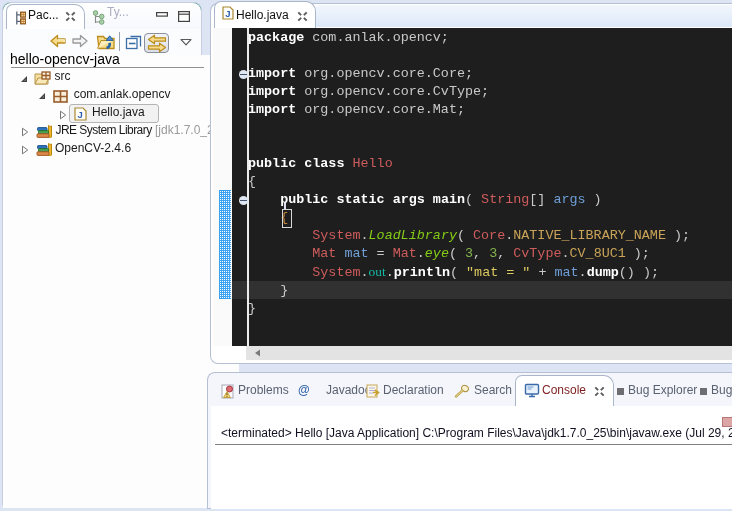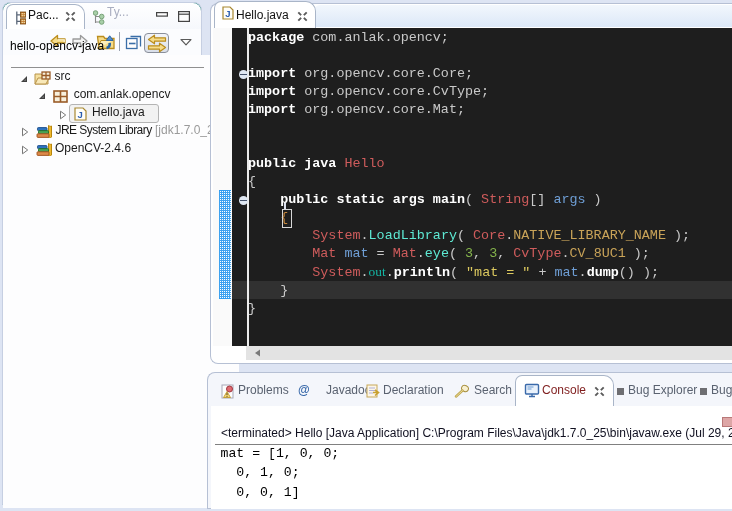--- a/index.html
+++ b/index.html
@@ -27,21 +27,21 @@
 #foldline{left:247px;top:28px;width:1.5px;height:318px;background:#ececec;}
 pre.codepre{position:absolute;left:16px;top:1px;margin:0;font-family:"Liberation Mono",monospace;font-size:13.4px;line-height:18px;color:#c9c9c9;}
 .kw{font-weight:bold;color:#ffffff;}
 .mth{font-weight:bold;color:#ffffff;}
 .typ{color:#cf5c5c;margin-top:32px;}
 .vr{color:#6f9fd6;}
 .cst{color:#c9a358;}
 .str{color:#dcc95f;}
 .num{color:#85b44c;}
 .fld{color:#14b8a6;font-family:Liberation Serif, serif;}
-.ita{color:#5eead4;}
+.ita{font-style:italic;color:#84cc16;}
 #escroll{left:246px;top:345.5px;width:486px;height:14.5px;background:#e3e3e3;}
 .fold{position:absolute;width:9.5px;height:9.5px;border-radius:50%;background:#dfe7f2;box-sizing:border-box;}
 .fold:after{content:"";position:absolute;left:1.5px;top:4px;width:6.5px;height:1.5px;background:#45526b;}
 
 
 #bottom{left:207px;top:372px;width:525px;height:137px;background:#f4f6fb;border:1px solid #b6c0d4;border-right:none;border-radius:8px 0 0 0;box-sizing:border-box;}
 #btabs{position:absolute;left:0;top:0;width:100%;height:33px;}
 .btab{position:absolute;top:10px;font-size:12px;color:#5a6270;white-space:nowrap;}
 #ctab{position:absolute;left:307px;top:2px;width:97px;height:31px;background:#fff;border:1px solid #a9b5c8;border-bottom:none;border-radius:7px 10px 0 0;}
 #bcontent{position:absolute;left:3px;top:33px;width:521px;height:103px;background:#fff;}
@@ -111,21 +111,21 @@
     <div class="abs" style="left:141px;top:4px;width:25px;height:20px;border:1px solid #8a8f9a;border-radius:4px;background:linear-gradient(#f2f4f8,#d9dfe9);box-sizing:border-box;"></div>
     <svg class="abs" style="left:144px;top:5px;" width="20" height="19" viewBox="0 0 20 19">
       <path d="M7.5 1.2v2.6h11v3.4h-11v2.6L1.5 5.5z" fill="#f6dc8a" stroke="#bb8d1d" stroke-width="1.2" stroke-linejoin="round"></path>
       <path d="M12.5 9.2v2.6h-11v3.4h11v2.6l6-4.3z" fill="#f6dc8a" stroke="#bb8d1d" stroke-width="1.2" stroke-linejoin="round"></path>
     </svg>
     <svg class="abs" style="left:174px;top:37px;" width="12" height="7" viewBox="0 0 12 7"></svg>
     <svg class="abs" style="left:177px;top:9px;" width="12" height="8" viewBox="0 0 12 8">
       <path d="M1 1.5h10L6 6.8z" fill="#fdfdfd" stroke="#5a5a5a" stroke-width="1.1" stroke-linejoin="round"></path>
     </svg>
   </div>
-  <div class="trow" style="left:7px;top:36px;color:#000;font-size:12px;z-index:5;">hello-opencv-java</div>
+  <div class="trow" style="left:7px;top:48px;color:#000;font-size:14px;z-index:5;">hello-opencv-java</div>
   <div class="abs" style="left:8px;top:63.5px;width:193px;height:1px;background:#909090;z-index:5;"></div>
   <div id="ltree">
 
     <svg class="abs" style="left:16.5px;top:19.5px;" width="8" height="8" viewBox="0 0 8 8">
         <path d="M7 1v6H1z" fill="#404040"></path>
         <path d="M6 3.5V6H3.5z" fill="#6a6a6a"></path>
       </svg>
     <svg class="abs" style="left:31px;top:16px;" width="17" height="14" viewBox="0 0 17 14">
       <path d="M1 3h6l1.5 1.5H14V13H1z" fill="#f5e0a0" stroke="#b8934a" stroke-width="1"></path>
       <path d="M1 13l3-6h11l-3 6z" fill="#f8e8b8" stroke="#b8934a" stroke-width="1"></path>
@@ -195,21 +195,21 @@
 <div id="rangeind" class="abs"></div>
 <div id="code" class="abs">
   <div style="position:absolute;left:0;top:253px;width:500px;height:18px;background:#313131;"></div>
   <pre class="codepre"><span class="kw">package</span> com.anlak.opencv;
 
 <span class="kw">import</span> org.opencv.core.Core;
 <span class="kw">import</span> org.opencv.core.CvType;
 <span class="kw">import</span> org.opencv.core.Mat;
 
 
-<span class="kw">public java</span> <span class="typ">Hello</span>
+<span class="kw">public class</span> <span class="typ">Hello</span>
 {
     <span class="kw">public static args</span> <span class="mth">main</span>( <span class="typ">String</span>[] <span class="vr">args</span> )
     <span style="color:#c8883c;">{</span>
         <span class="typ">System</span>.<span class="ita">LoadLibrary</span>( <span class="typ">Core</span>.<span class="cst">NATIVE_LIBRARY_NAME</span> );
         <span class="typ">Mat</span> <span class="vr">mat</span> = <span class="typ">Mat</span>.<span class="ita">eye</span>( <span class="num">3</span>, <span class="num">3</span>, <span class="typ">CvType</span>.<span class="cst">CV_8UC1</span> );
         <span class="typ">System</span>.<span class="fld">out</span>.<span class="mth">println</span>( <span class="str">"mat = "</span> + <span class="vr">mat</span>.<span class="mth">dump</span>() );
     }
 }</pre>
 </div>
 <div id="foldline" class="abs"></div>
@@ -268,17 +268,14 @@
 
     <div class="abs" style="left:409px;top:15px;width:7px;height:7px;background:#6e6e72;"></div>
     <span class="btab" style="left:420px;">Bug Explorer</span>
 
     <div class="abs" style="left:492px;top:15px;width:7px;height:7px;background:#6e6e72;"></div>
     <span class="btab" style="left:503px;">Bug Explorer</span>
   </div>
   <div id="bcontent">
     <div id="ctitle">&lt;terminated&gt; Hello [Java Application] C:\Program Files\Java\jdk1.7.0_25\bin\javaw.exe (Jul 29, 20</div>
     <div id="cline"></div>
-    <pre id="cout">mat = [1, 0, 0;
-  0, 1, 0;
-  0, 0, 1]</pre>
   </div>
 </div>
 
 </body></html>

